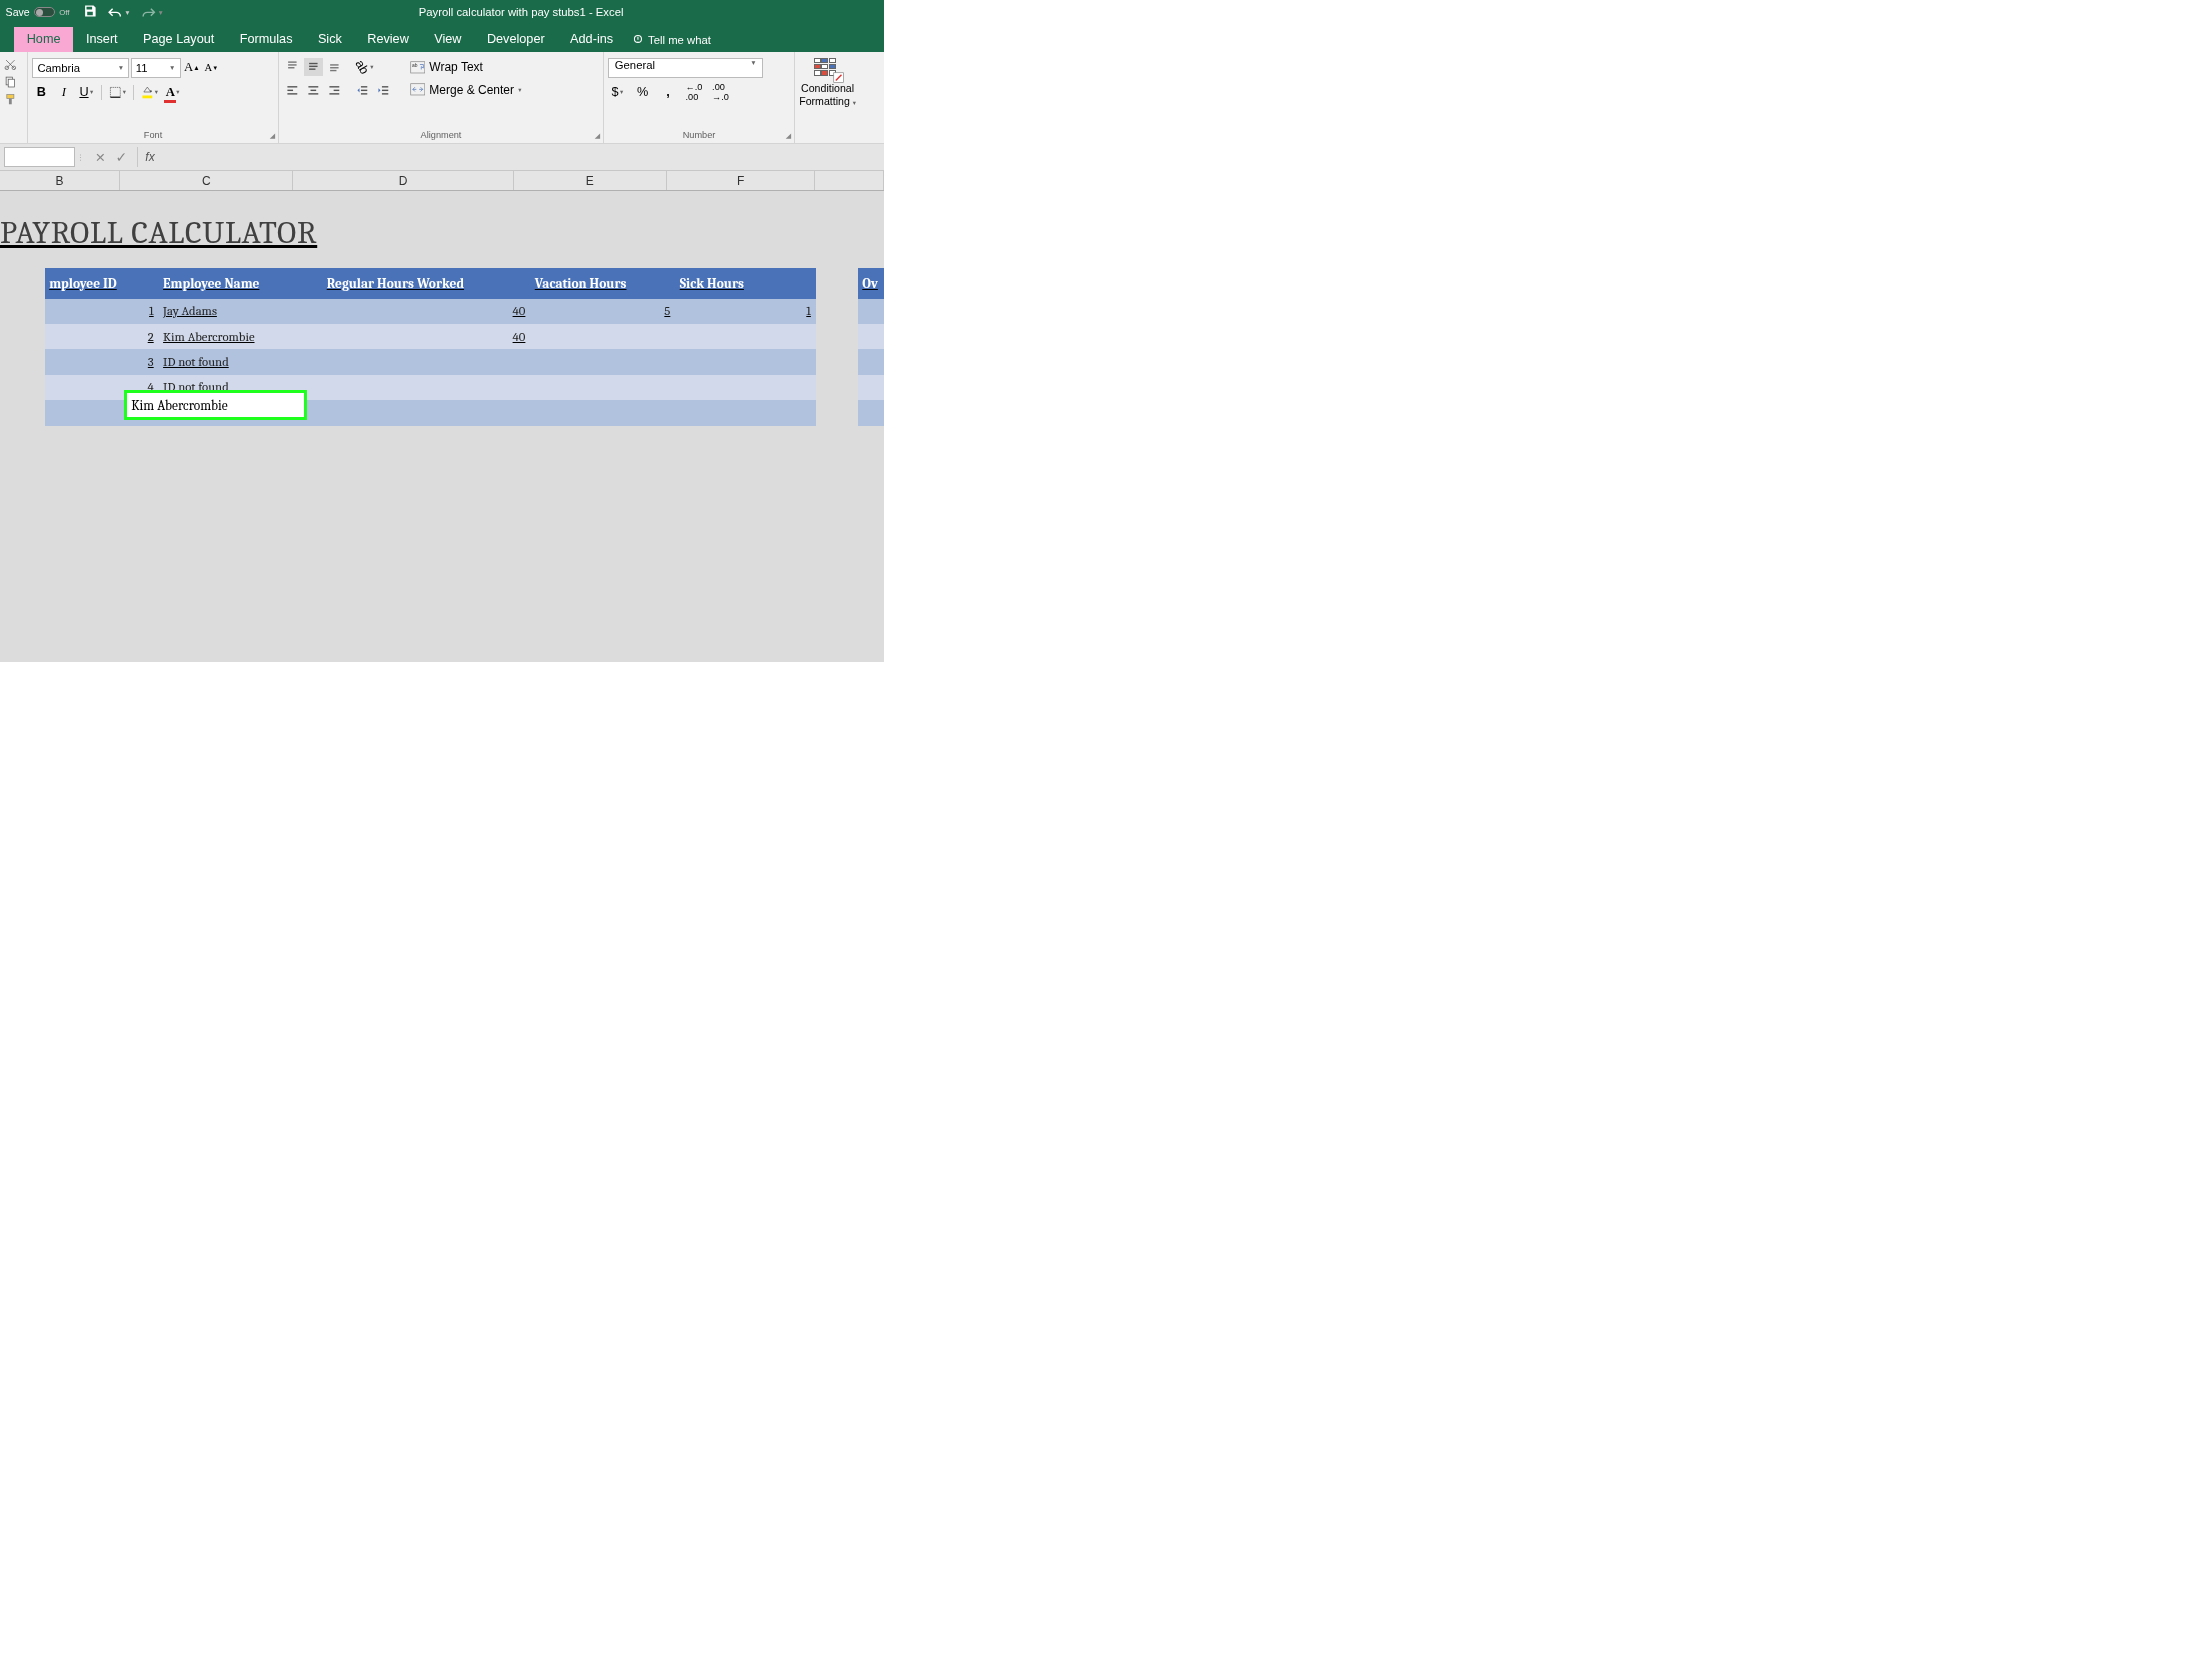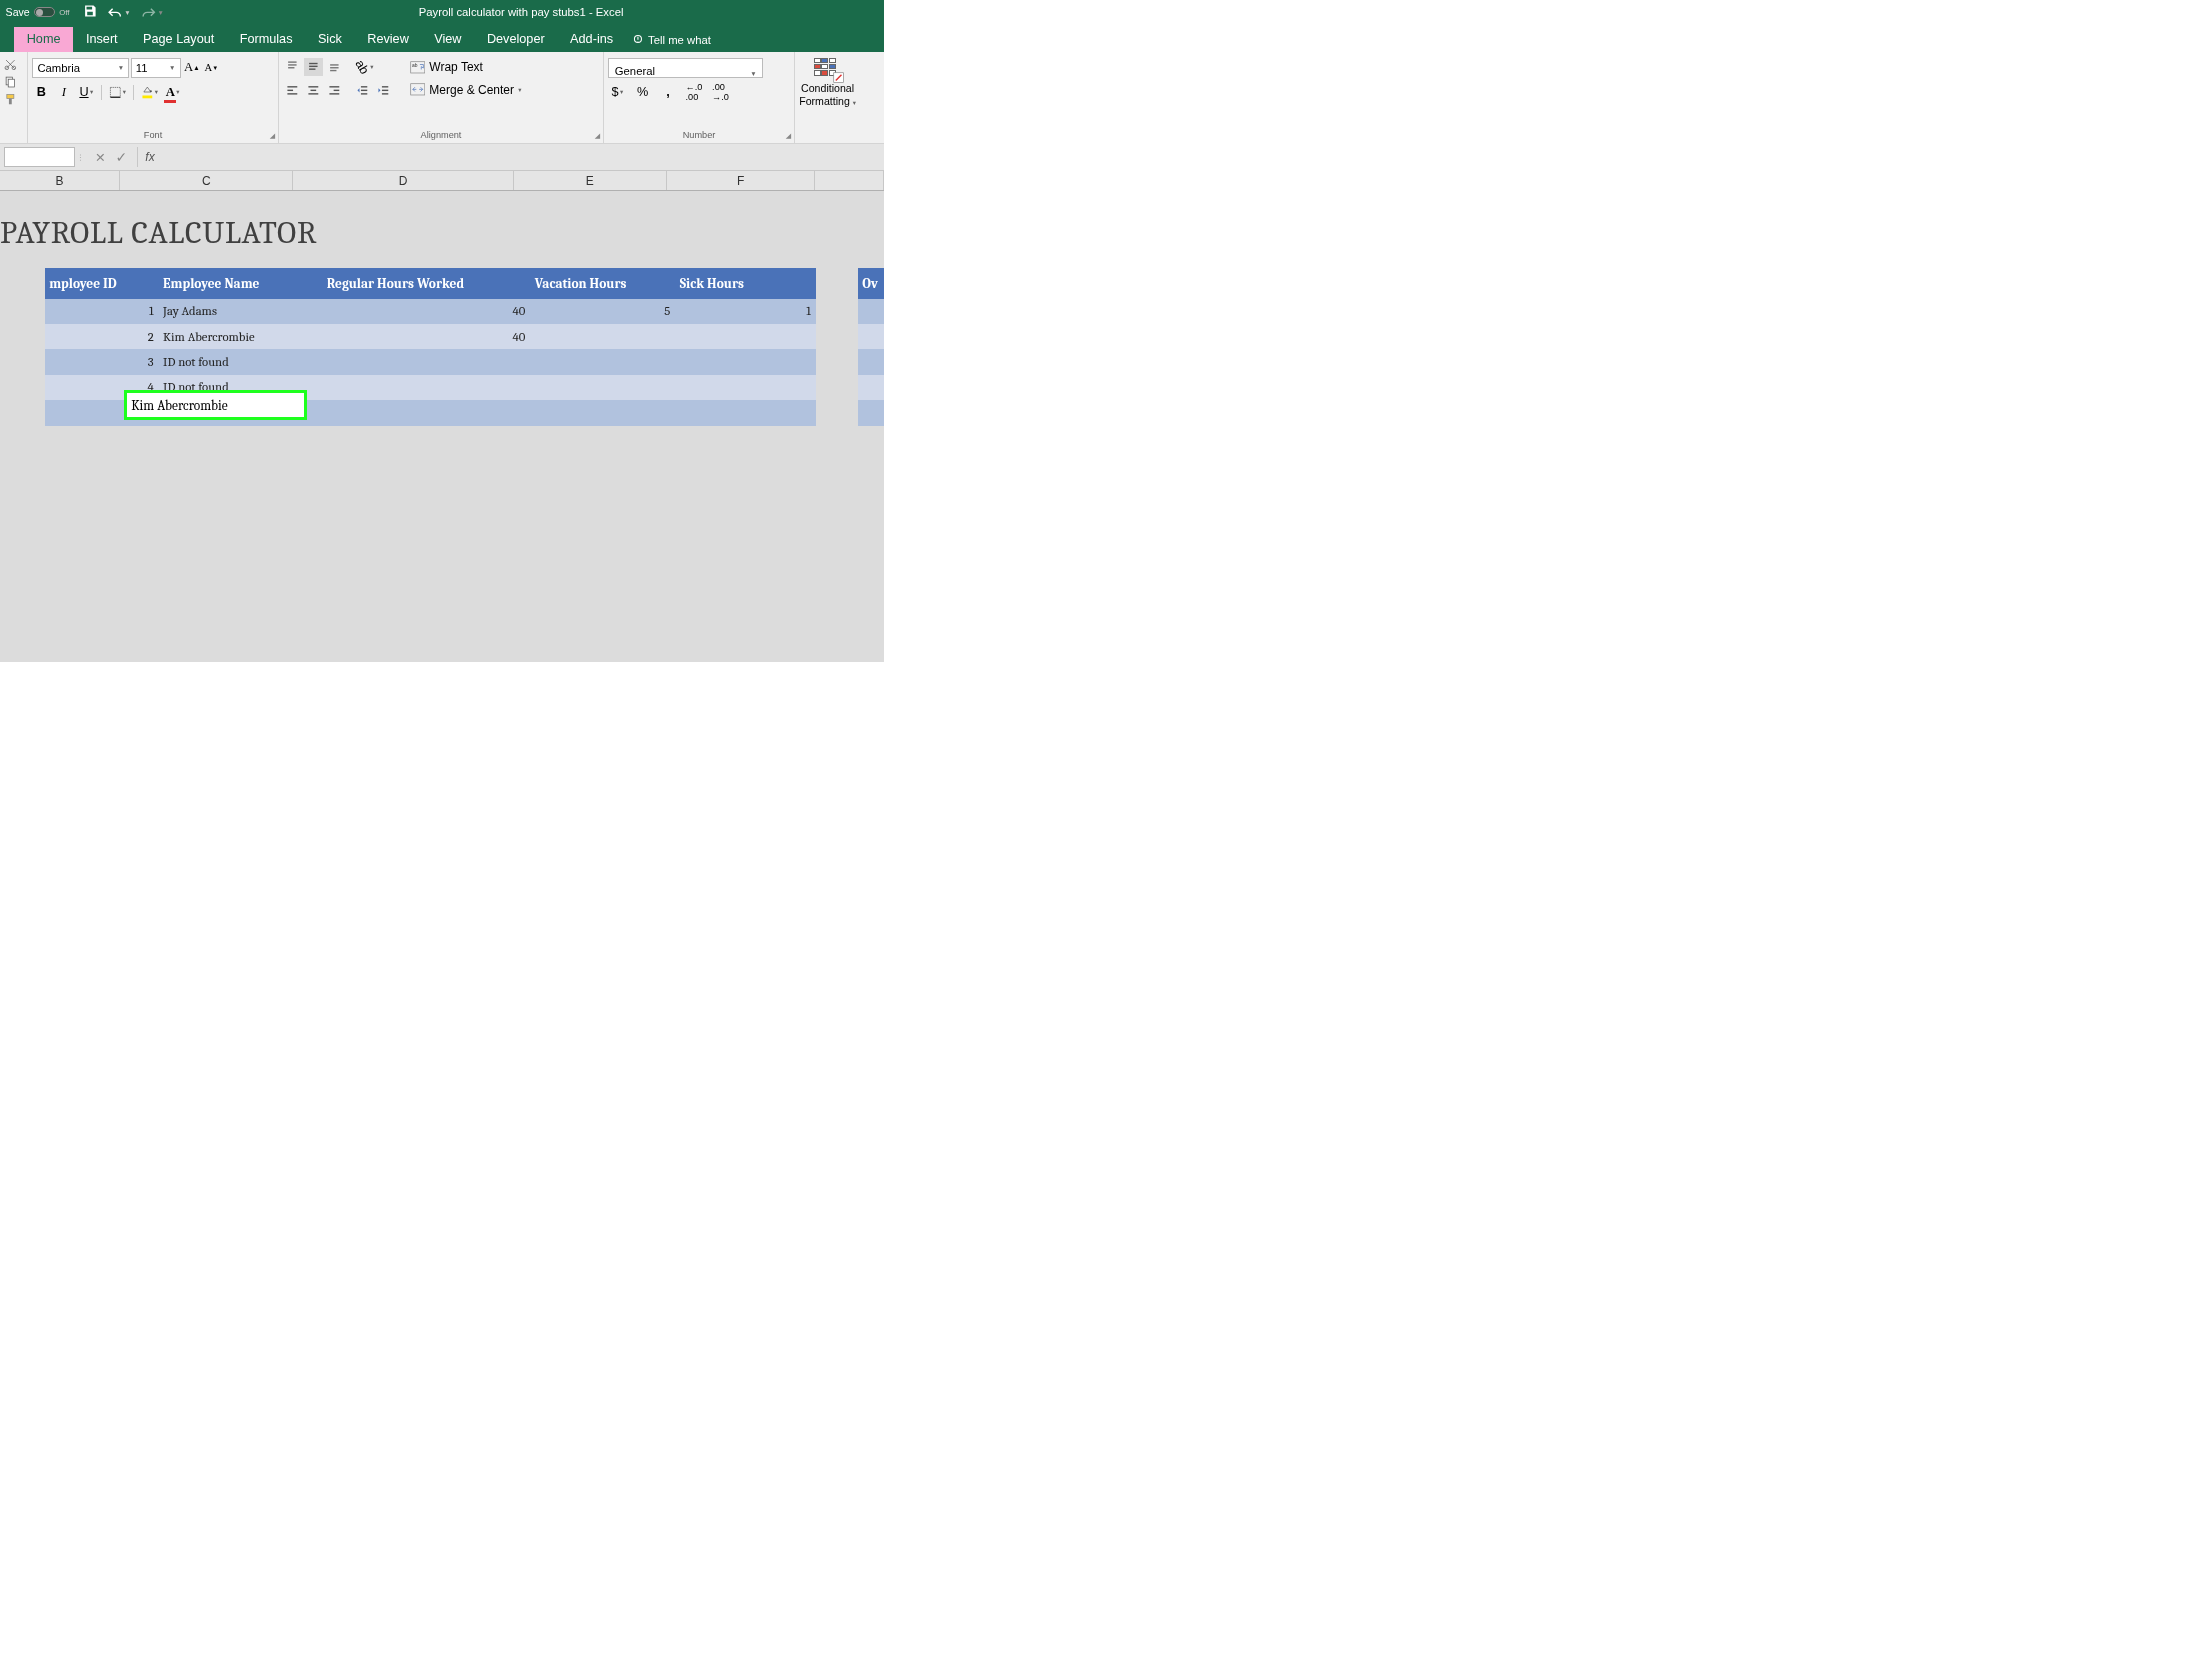--- a/index.html
+++ b/index.html
@@ -34,21 +34,21 @@
 .font-row1 { display:flex; gap:1.4px; align-items:center; }
 .font-select { background:#fff; border:0.7px solid #bbb; height:20px; display:flex; align-items:center; padding:0 4.2px; font-size:11.3px; }
 .font-name-sel { width:97px; justify-content:space-between; }
 .font-size-sel { width:50px; justify-content:space-between; }
 .font-row2 { display:flex; gap:4.2px; align-items:center; margin-top:5.6px; }
 .btn-icon { min-width:18.3px; height:18.3px; display:flex; align-items:center; justify-content:center; font-size:12.7px; cursor:pointer; padding:0 1.4px; gap:1.4px; }
 .caret { font-size:6.4px; color:#666; }
 .sep { width:0.7px; height:15.5px; background:#c7c7c7; margin:0 1.4px; }
 .align-side { display:flex; flex-direction:column; gap:2.8px; margin-left:7px; }
 .wrap-btn, .merge-btn { display:flex; align-items:center; gap:4.2px; font-size:12px; padding:2.8px 5.6px; cursor:pointer; }
-.num-select { background:#fff; border:0.7px solid #bbb; height:20px; width:155px; display:flex; align-items:flex-end; justify-content:space-between; padding:0 5.6px; font-size:11.3px; }
+.num-select { background:#fff; border:0.7px solid #bbb; height:20px; width:155px; display:flex; align-items:flex-start; justify-content:space-between; padding:0 5.6px; font-size:11.3px; }
 .num-btns { display:flex; gap:7px; align-items:center; font-size:14px; }
 
 
 .styles-col { display:flex; flex-direction:column; align-items:center; font-size:10.6px; gap:1.4px; }
 .cf-icon { width:28px; height:22.6px; position:relative; }
 .cf-icon .grid { display:grid; grid-template-columns:repeat(3,7px); grid-template-rows:repeat(3,5.6px); gap:0.7px; }
 .cf-icon .grid div { background:#fff; border:0.7px solid #666; }
 .cf-icon .grid div.r { background:#d94c3e; }
 .cf-icon .grid div.b { background:#4a72b8; }
 
@@ -56,21 +56,21 @@
 .formula-bar { height:27px; background:#e5e5e5; border-bottom:0.7px solid #c7c7c7; display:flex; align-items:center; }
 .name-box { width:71px; height:20px; background:#fff; border:0.7px solid #bbb; margin-left:4.2px; }
 .fb-btns { display:flex; gap:10px; padding:0 10px; align-items:center; color:#888; border-right:0.7px solid #c7c7c7; height:20px; margin-left:4.2px; }
 .fx-label { padding:0 7px; font-style:italic; color:#555; font-size:12px; }
 
 
 .col-headers { height:20px; background:#e5e5e5; display:flex; border-bottom:0.7px solid #b0b0b0; }
 .col-h { border-right:0.7px solid #c7c7c7; text-align:center; font-size:12px; color:#333; line-height:20px; }
 
 
-.sheet { background:#dcdcdc; }
+.sheet { background:#dcdcdc;text-decoration:underline; }
 .sheet-title { font-size:32px; font-weight:300; color:#404040; padding: 22.6px 0 17px 0; letter-spacing:0.7px; font-family: 'Cambria', Georgia, serif; }
 
 .grid-table { display:flex; flex-direction:column;padding-left:45px; }
 .grid-row { display:flex; height:25.4px; }
 .cell { border-right:0.7px solid rgba(0,0,0,0); font-size:12.7px; display:flex; align-items:center; padding:0 4.2px; font-family:'Cambria', Georgia, serif; }
 .hdr-row .cell { background:#4a72b8; color:#fff; font-weight:bold; font-size:13.4px; height:31px; }
 .data-even .cell { background:#b1c2de; color:#222; }
 .data-odd .cell { background:#d1d9ea; color:#222; }
 .cell.jr { justify-content:flex-end; }
 

